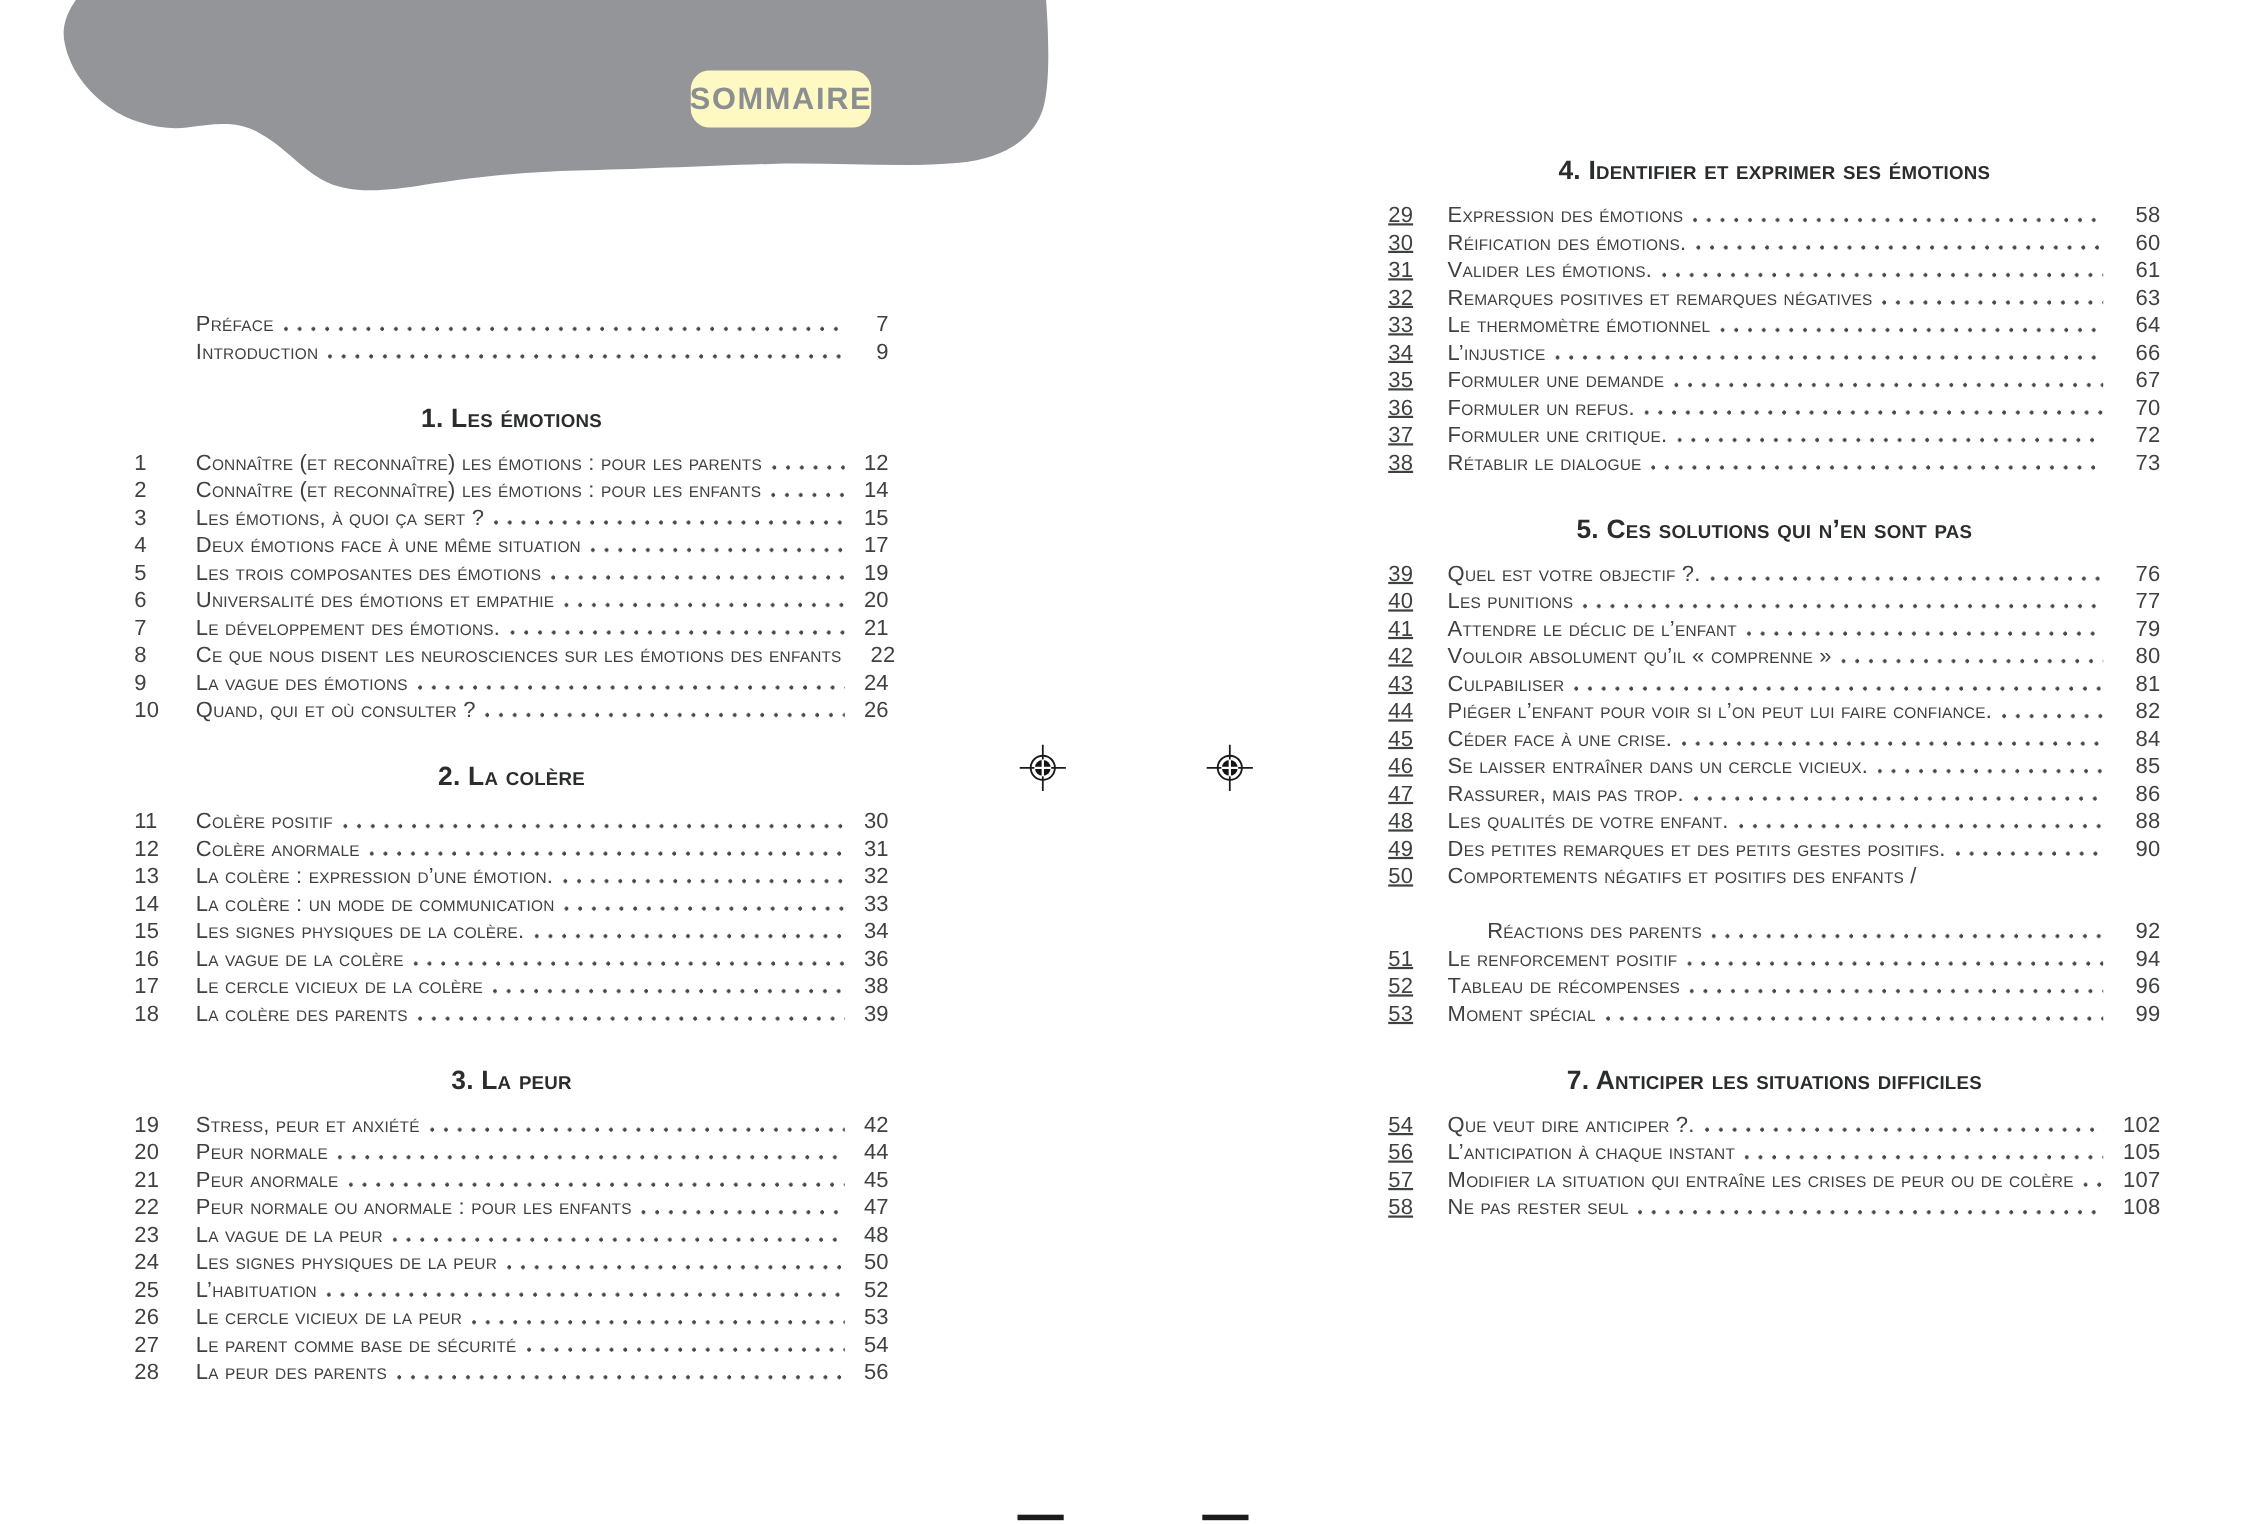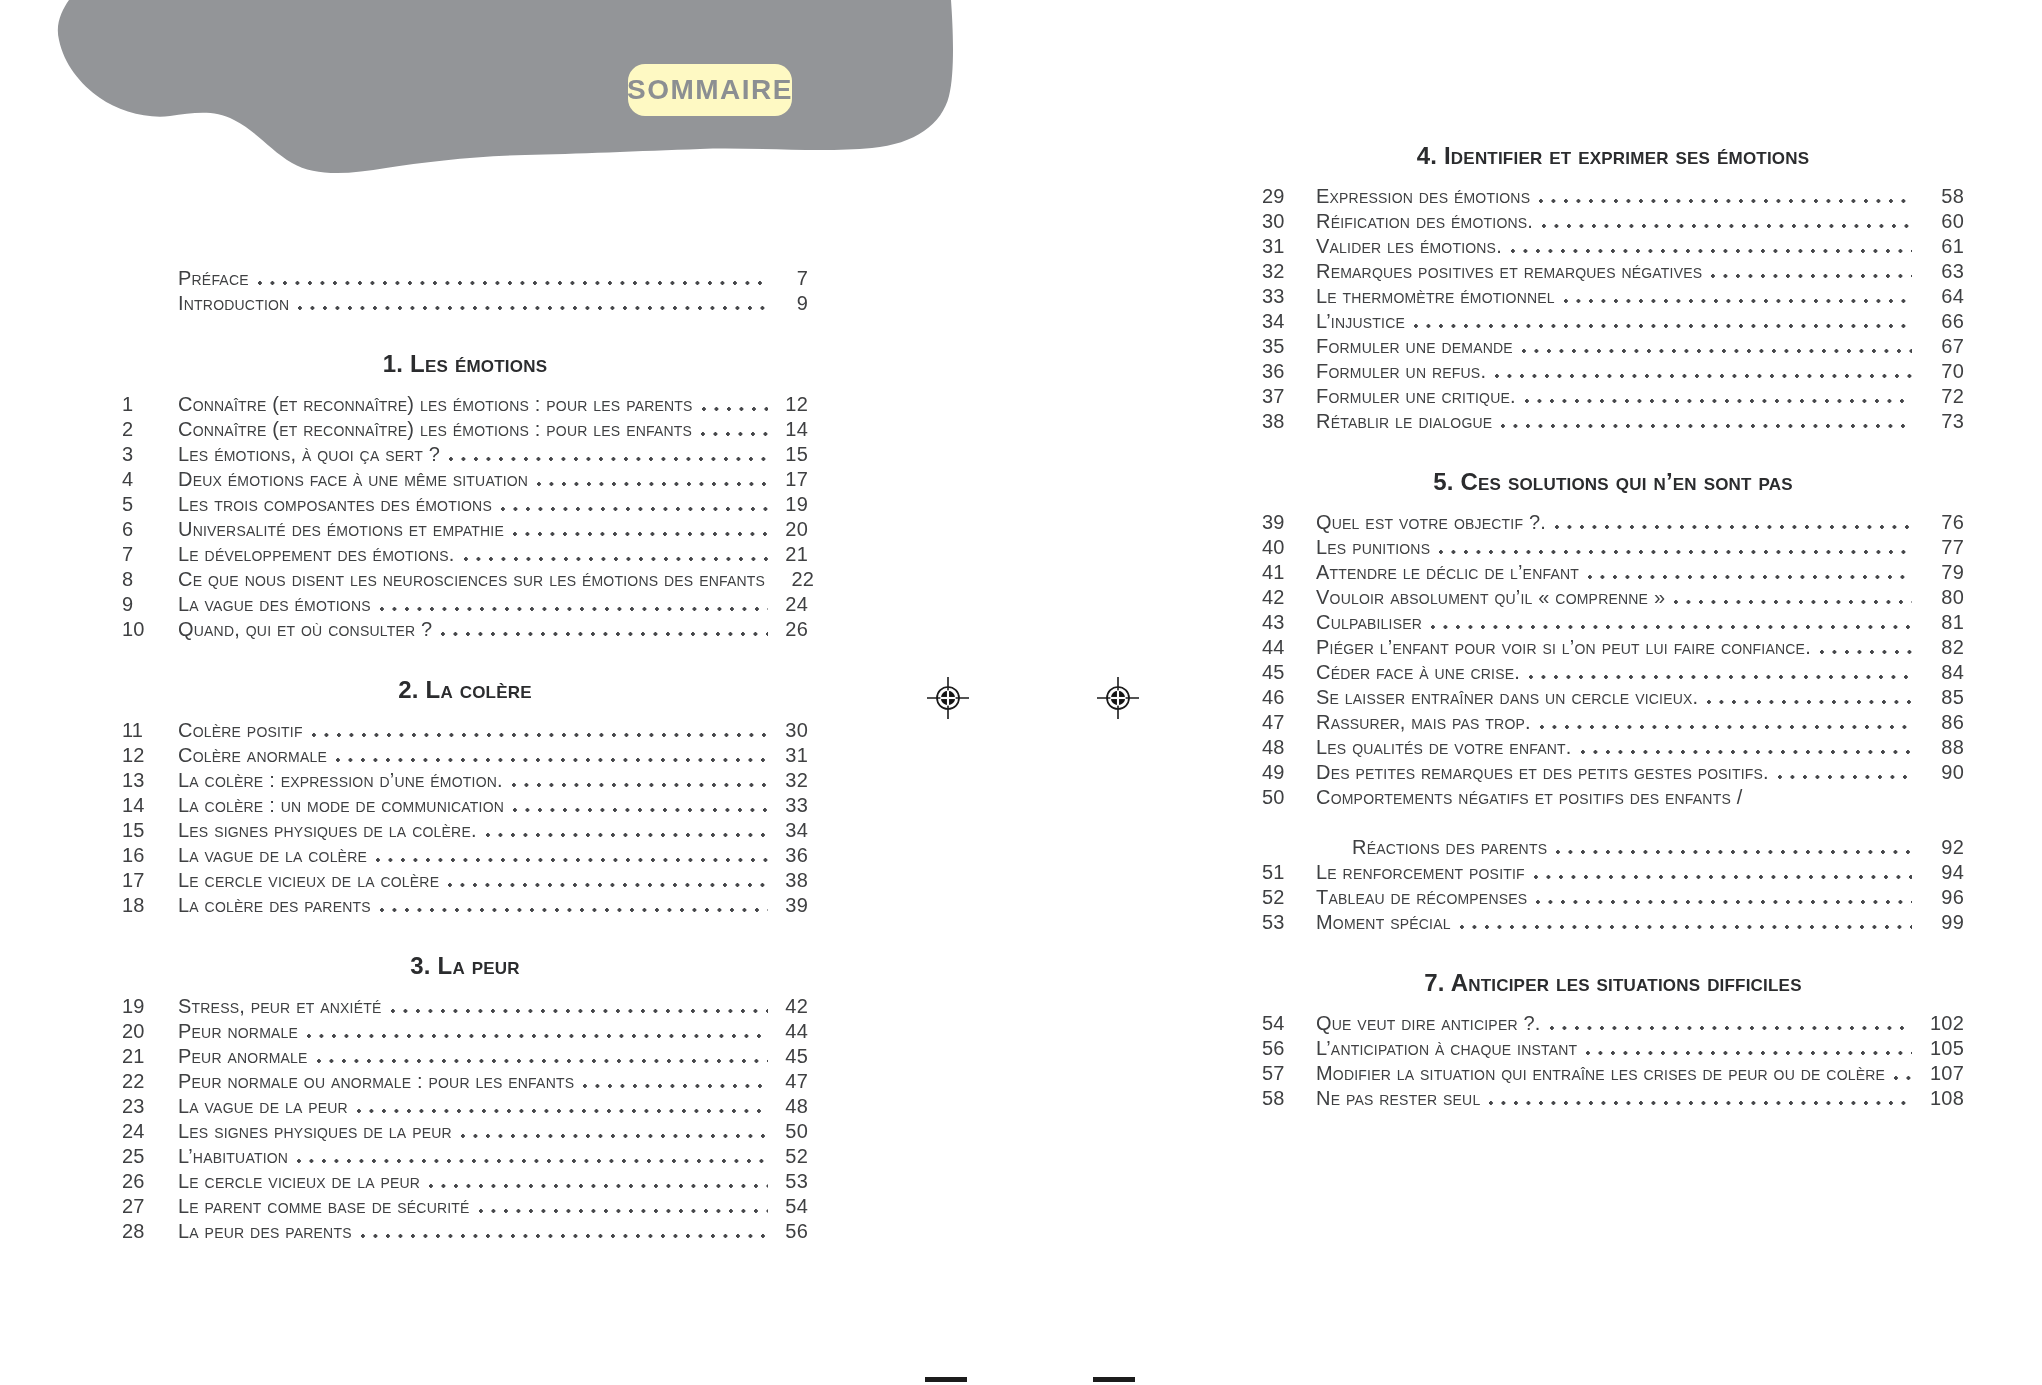--- a/index.html
+++ b/index.html
@@ -21,26 +21,26 @@
   }
   .badge span{
     color:#8c8f92;font-weight:bold;font-size:28px;letter-spacing:1.5px;
   }
 
   
   .col{
     position:absolute;font-size:20px;font-variant:small-caps;
     letter-spacing:0.2px;color:#3f4042;
   }
-  .col-left{left:122px;top:266px;width:686px;}
+  .col-left{left:122px;top:283px;width:686px;}
   .col-right{left:1262px;top:142px;width:702px;}
 
   .toc-row{display:flex;align-items:baseline;line-height:25px;white-space:nowrap;}
   .num{flex:none;width:56px;}
-  .col-right .num{width:54px;}
+  .col-right .num{width:54px;text-decoration:underline;}
   .title{flex:none;}
   .title.indent{padding-left:36px;margin-top:25px;}
   .leader{
     flex:1 1 0;min-width:0;height:4px;margin:0 6px 0 9px;
     background-image:radial-gradient(circle at 2px 2px,#46474a 1.6px,rgba(0,0,0,0) 1.9px);
     background-size:12.5px 4px;background-repeat:repeat-x;
   }
   .page{flex:none;text-align:right;min-width:34px;}
   .col-right .page{min-width:46px;}
 

